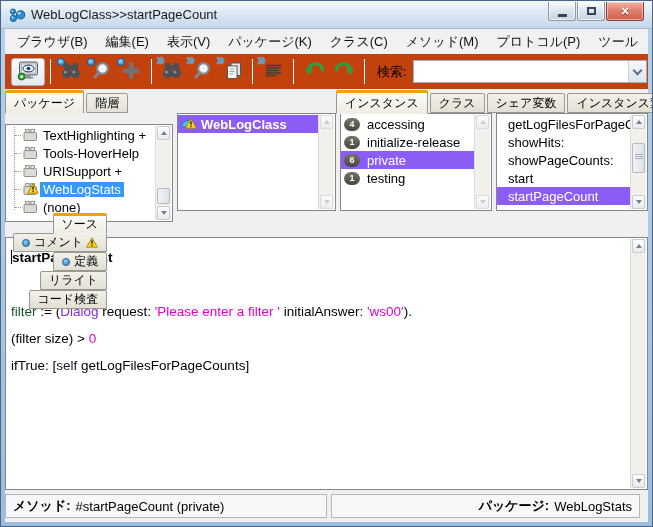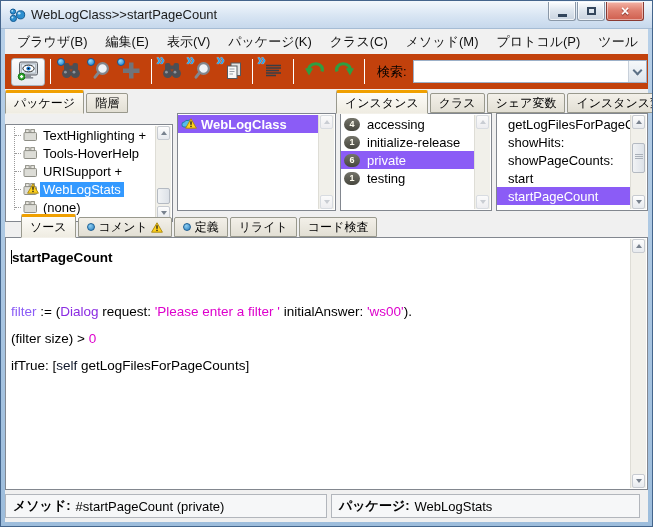--- a/index.html
+++ b/index.html
@@ -48,21 +48,21 @@
   .combo{flex:1;height:23px;border:1px solid #9cb0c8;background:#fff;display:flex;margin-right:1px;}
   .combo input{flex:1;border:none;outline:none;padding:2px 4px;font-size:13px;font-family:inherit;background:#fff;}
   .combo .drop{width:18px;border-left:1px solid #c8d0da;background:linear-gradient(#f5f8fa,#dde4ec);
     display:flex;align-items:center;justify-content:center;}
   .chev-down{width:7px;height:7px;border-right:2px solid #5c7086;border-bottom:2px solid #5c7086;
     transform:rotate(45deg);margin-top:-3px;}
   
   .tabstrip{position:absolute;display:flex;align-items:flex-end;height:24px;z-index:2;}
   #tabs-left{top:60px;left:0;}
   #tabs-right{top:60px;left:331px;}
-  #tabs-source{top:184px;left:16px;}
+  #tabs-source{top:184px;left:8px;flex-direction:column;}
   .tab{height:20px;display:flex;align-items:center;padding:0 8px;margin-right:2px;
     border:1px solid #99998d;border-radius:2px 2px 0 0;font-size:12px;white-space:nowrap;
     background:linear-gradient(#f3f0e9,#e2dfd4);position:relative;}
   .tab.active{height:24px;border-top:3px solid #f0a000;z-index:3;
     background:linear-gradient(#fdfcf8,#efece2);margin-bottom:-1px;border-bottom:1px solid #f3f1ea;}
   .tabdot{width:8px;height:8px;border-radius:50%;margin-right:4px;flex:none;
     background:radial-gradient(circle at 35% 30%,#8ecff2,#2a7fc0);border:1px solid #1c5f94;}
   .tabwarn{margin-left:3px;display:flex;align-items:center;}
   
   .panel{position:absolute;background:#fff;border:1px solid #82878f;overflow:hidden;}
@@ -102,31 +102,31 @@
   .sb.dis .sbbtn{border-color:#d8dce1;background:linear-gradient(#fbfbfb,#ededf0);}
   .sbthumb{position:absolute;left:1px;right:1px;border:1px solid #b4bac2;border-radius:2px;
     background:linear-gradient(90deg,#f1f3f5,#dde2e8);}
   .sbthumb.grip::after{content:"";display:block;width:8px;height:5px;margin:10px auto 0;
     background:repeating-linear-gradient(#a9b0b9 0 1px,transparent 1px 2px);}
   
   .codebody{position:absolute;top:0;left:0;right:17px;bottom:0;padding:6px 2px 0 5px;overflow:hidden;}
   .cline{height:27px;line-height:27px;font-size:13.5px;white-space:pre;}
   .tok-plain{color:#000;}
   .tok-selector{color:#000;font-weight:bold;}
-  .tok-variable{color:#8b5cf6;}
+  .tok-variable{color:#14532d;}
   .tok-pseudo{color:#0f172a;}
   .tok-class{color:#8a2be2;}
   .tok-string{color:#dd00cc;}
   .tok-number{color:#dd00cc;}
   .caret{display:inline-block;width:1px;height:14px;background:#000;vertical-align:-2px;}
   
   .statusbox{position:absolute;top:465px;height:24px;border:1px solid #b2b6bc;background:#f6f7f8;
     display:flex;align-items:center;padding:0 7px;font-size:13px;white-space:nowrap;}
   #status-method{left:0;width:322px;}
-  #status-package{left:326px;right:8px;}
+  #status-package{left:326px;right:8px;justify-content:flex-end;}
   .statusbox b{font-weight:bold;}
   .statusbox .sv{margin-left:5px;}
 </style>
 </head>
 <body>
 
 <div class="window">
   <div class="titlebar">
     <span class="appicon">
       <svg width="18" height="18" viewBox="0 0 18 18">

